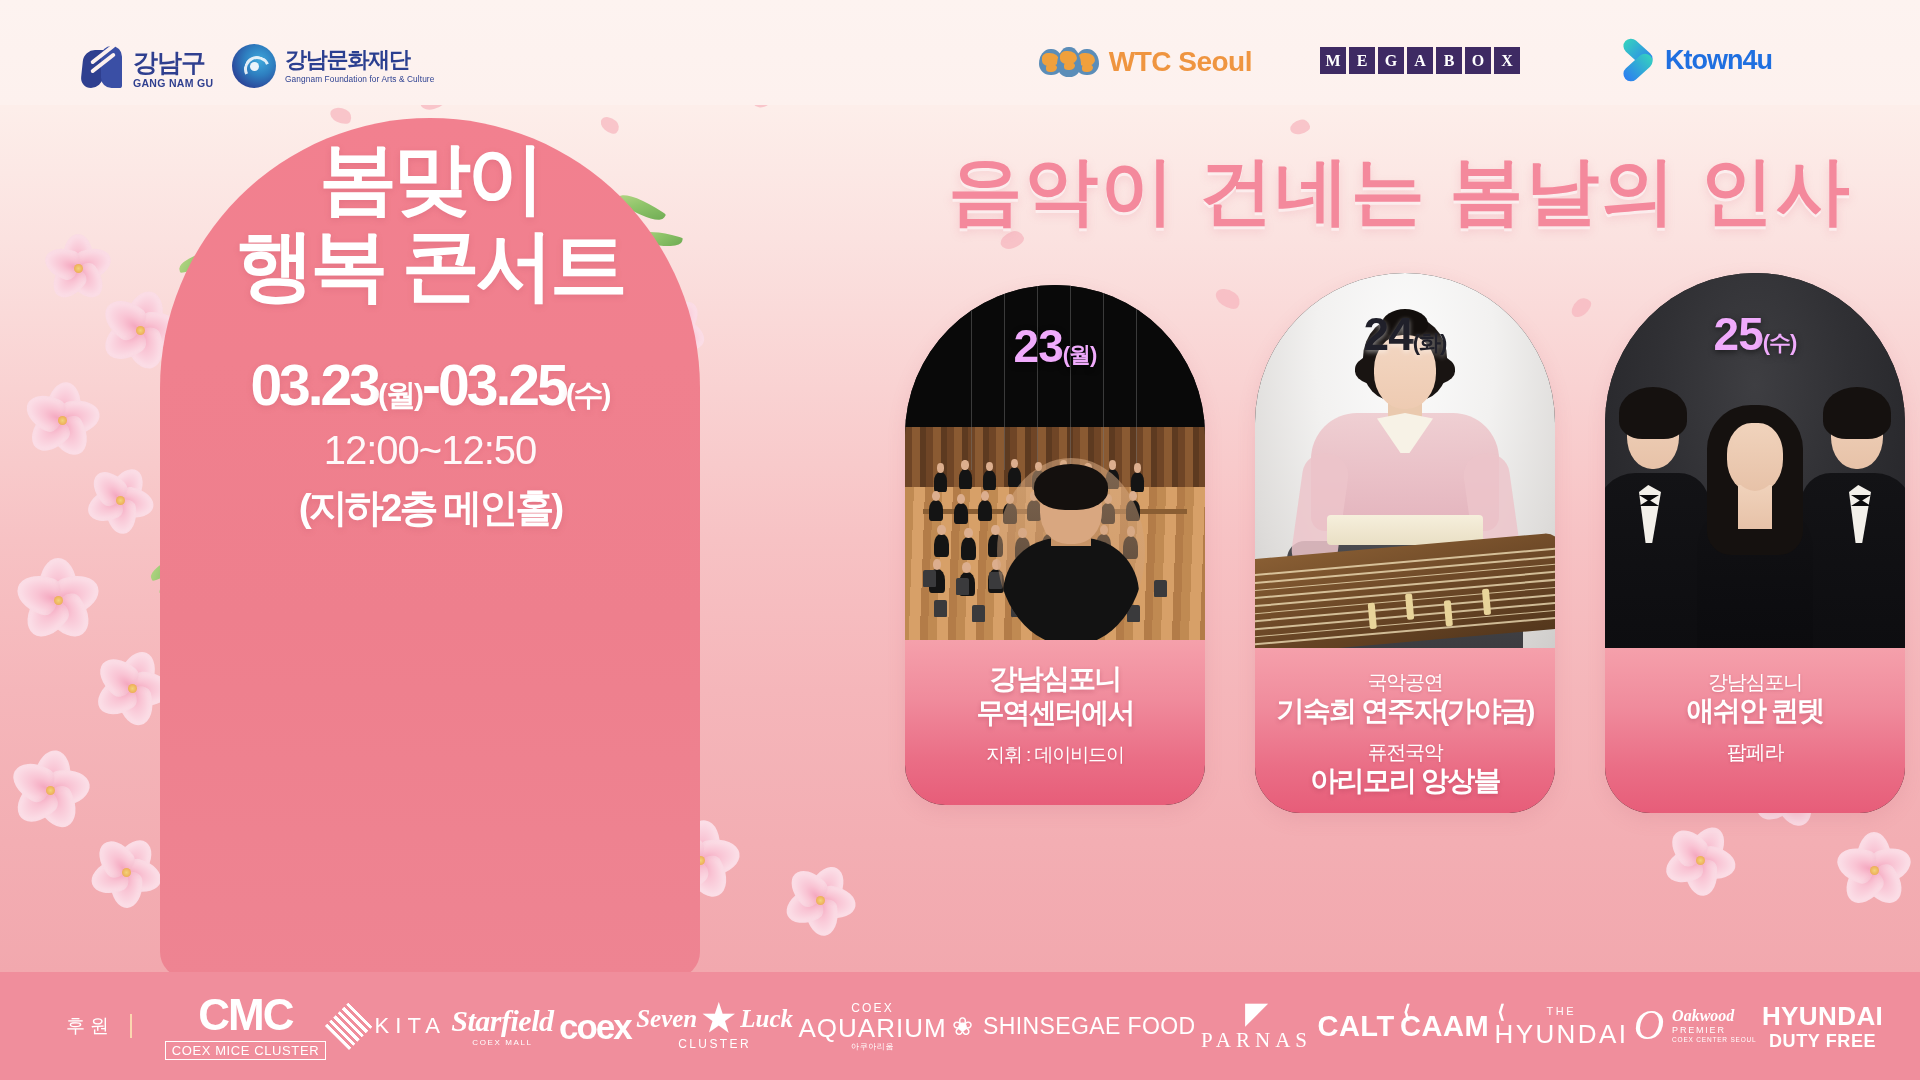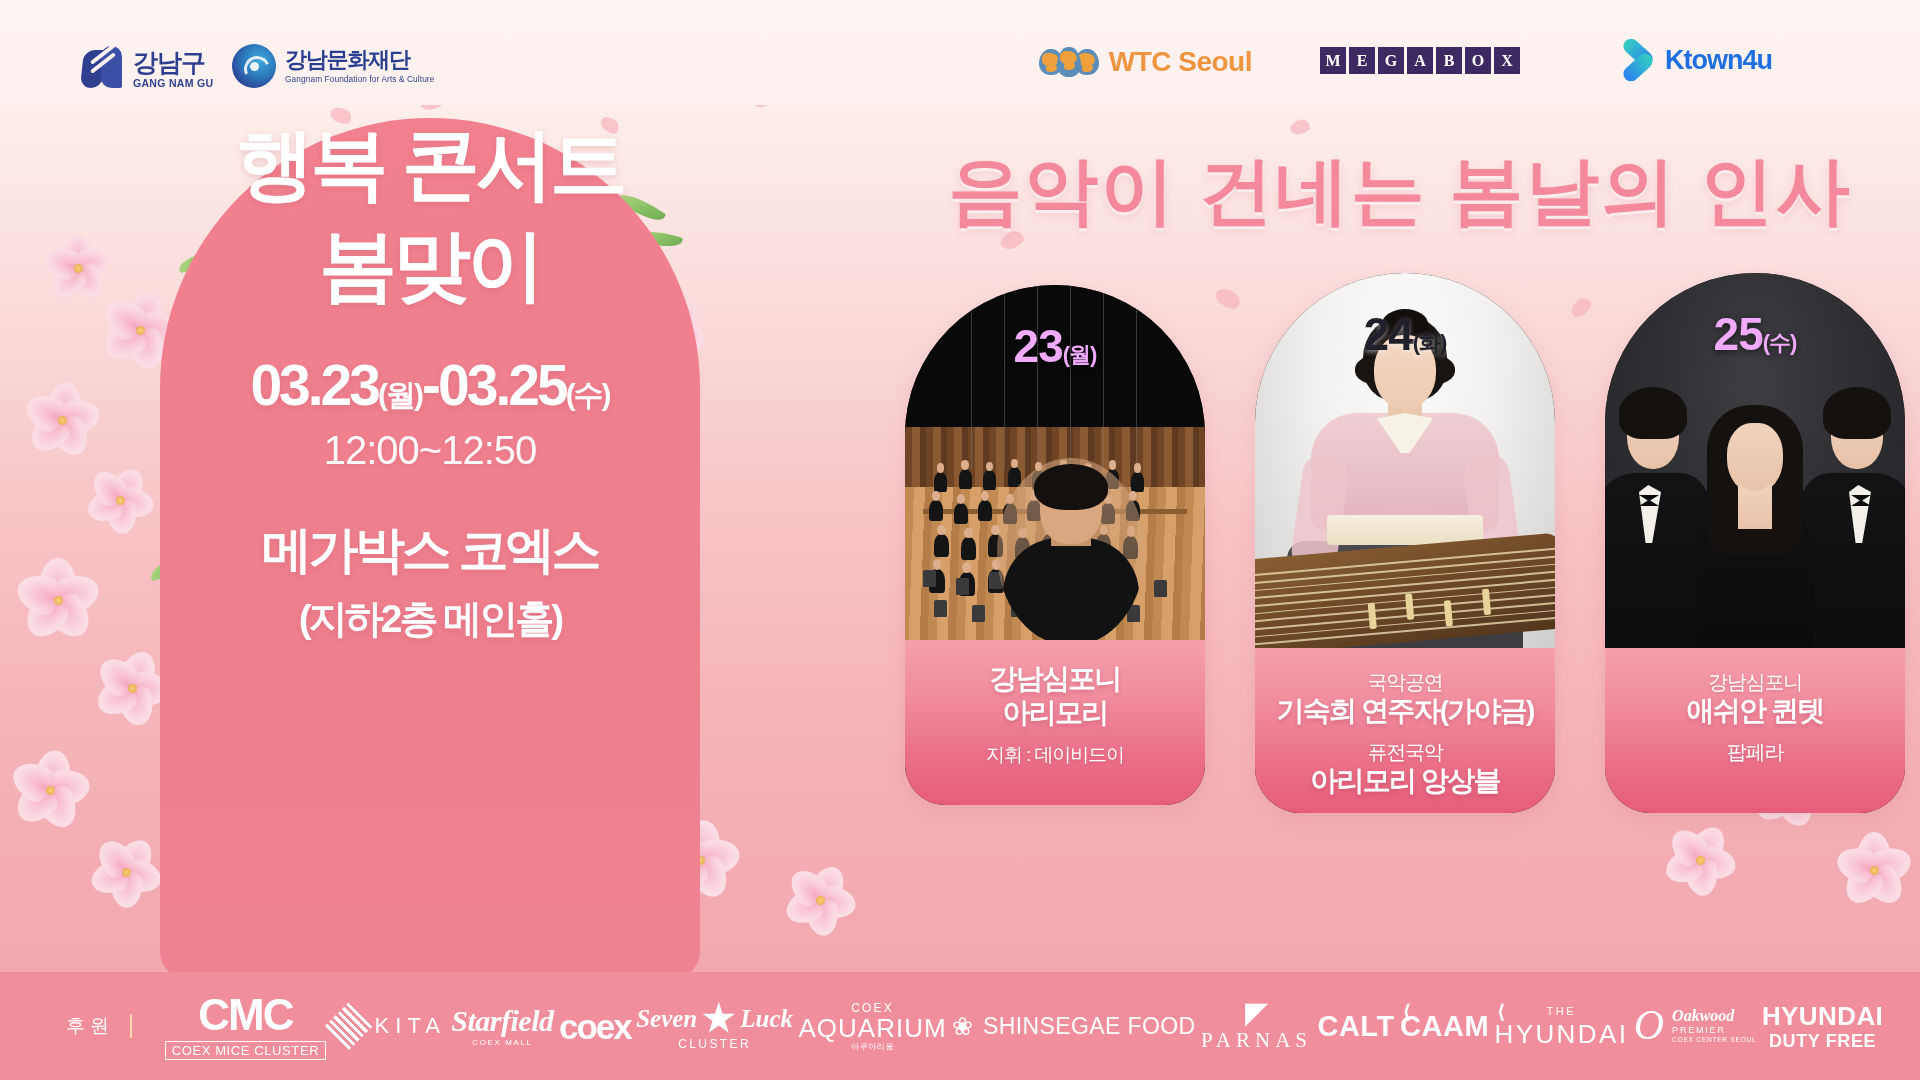--- a/index.html
+++ b/index.html
@@ -375,25 +375,24 @@
   <div class="petal" style="left:490px;top:220px;width:28px;height:19px;transform:rotate(12deg);"></div>
   <div class="petal" style="left:1000px;top:232px;width:24px;height:16px;transform:rotate(-20deg);"></div>
   <div class="petal" style="left:1215px;top:290px;width:26px;height:17px;transform:rotate(34deg);"></div>
   <div class="petal" style="left:1570px;top:300px;width:22px;height:15px;transform:rotate(-40deg);"></div>
   <div class="petal" style="left:1718px;top:296px;width:25px;height:17px;transform:rotate(18deg);"></div>
   <div class="petal" style="left:1290px;top:120px;width:20px;height:14px;transform:rotate(-12deg);"></div>
 
   <div id="left-arch"></div>
 
   <div id="left-text">
+    <div class="lt-line" id="lt-t1">봄맞이</div>
     <div class="lt-line" id="lt-t2">행복 콘서트</div>
-    <div class="lt-line" id="lt-t1">봄맞이</div>
     <div id="lt-date"><span>03.23</span><span class="dow">(월)</span><span>-</span><span>03.25</span><span class="dow">(수)</span></div>
     <div id="lt-time">12:00~12:50</div>
-    <div id="lt-venue">메가박스 코엑스</div>
     <div id="lt-venue2">(지하2층 메인홀)</div>
   </div>
 
   <div class="blossom" style="left:78px;top:268px;--pw:30px;--ph:34px;">
     <span class="pet" style="transform:translate(-50%,-100%) rotate(0deg)"></span>
     <span class="pet" style="transform:translate(-50%,-100%) rotate(72deg)"></span>
     <span class="pet" style="transform:translate(-50%,-100%) rotate(144deg)"></span>
     <span class="pet" style="transform:translate(-50%,-100%) rotate(216deg)"></span>
     <span class="pet" style="transform:translate(-50%,-100%) rotate(288deg)"></span>
     <span class="core"></span>
@@ -657,21 +656,21 @@
         <div class="inset">
           <div class="body"></div>
           <div class="neck"></div>
           <div class="face"></div>
           <div class="hair"></div>
         </div>
       </div>
       <div class="badge light"><span>23</span><span class="dow">(월)</span></div>
       <div class="caption">
         <div class="cap-big">강남심포니</div>
-        <div class="cap-big">아리모리</div>
+        <div class="cap-big">무역센터에서</div>
         <div class="cap-cond">지휘 : 데이비드이</div>
       </div>
     </div>
 
     <div class="card tall">
       <div class="photo">
         <div class="bg-light"></div>
         <div class="gy-skirt"></div>
         <div class="gy-arm-l"></div>
         <div class="gy-arm-r"></div>

